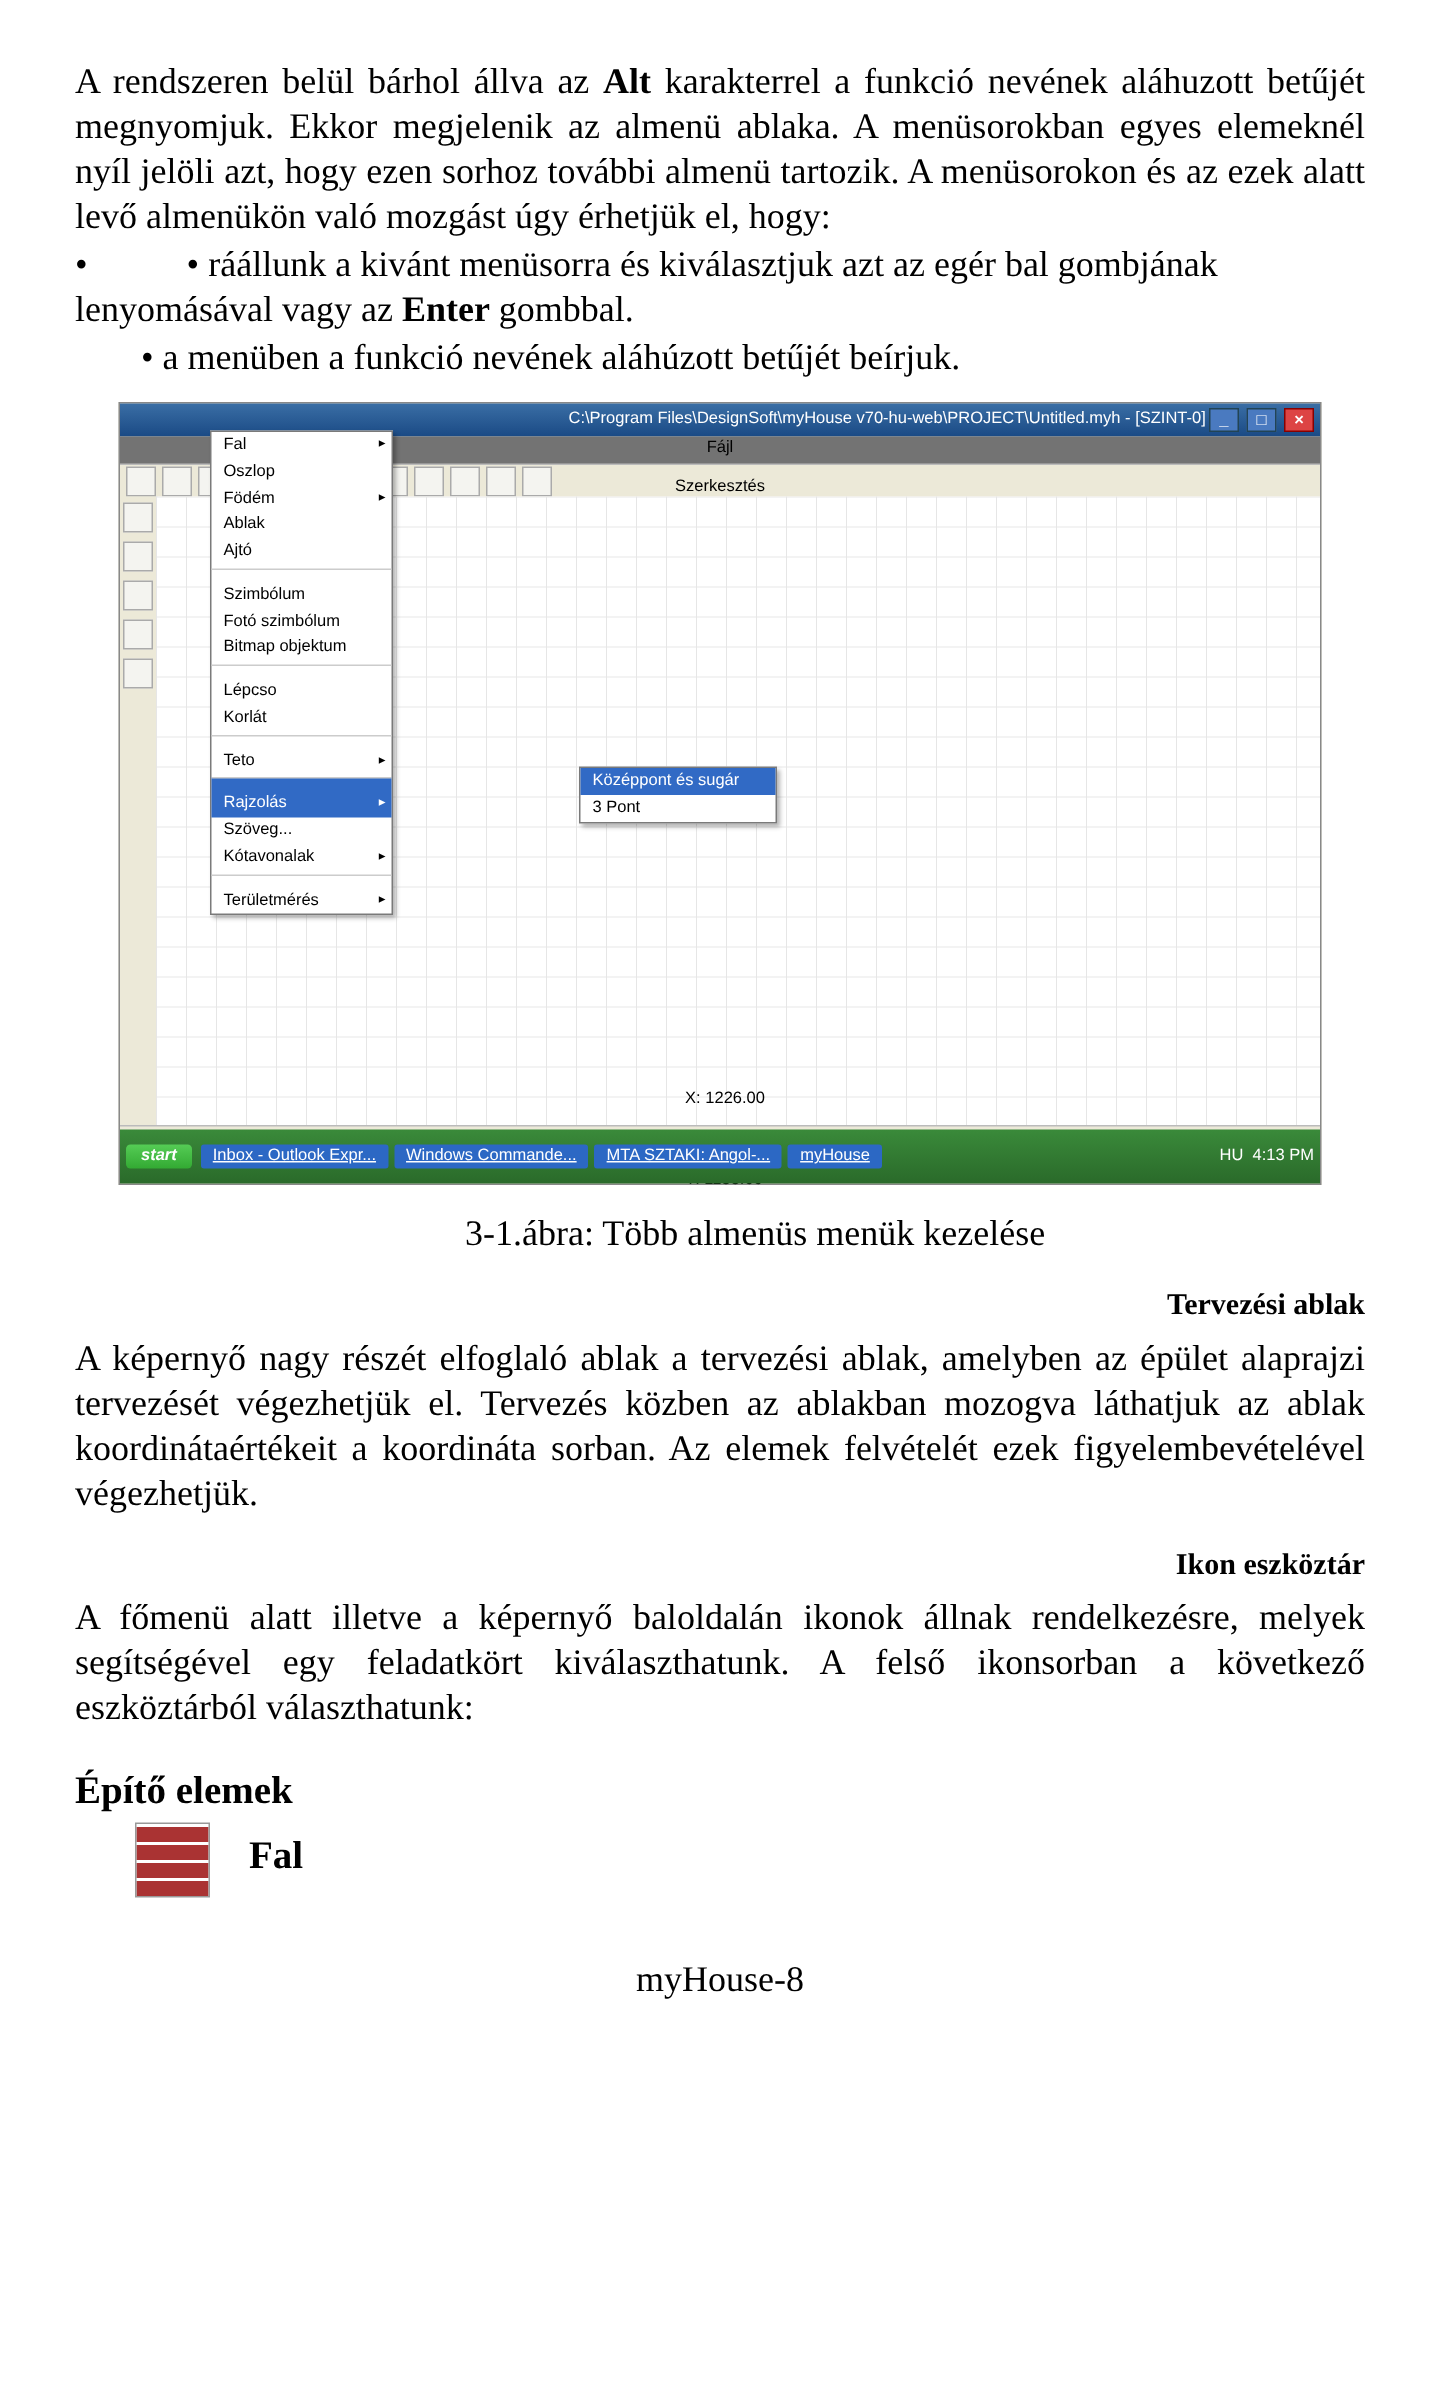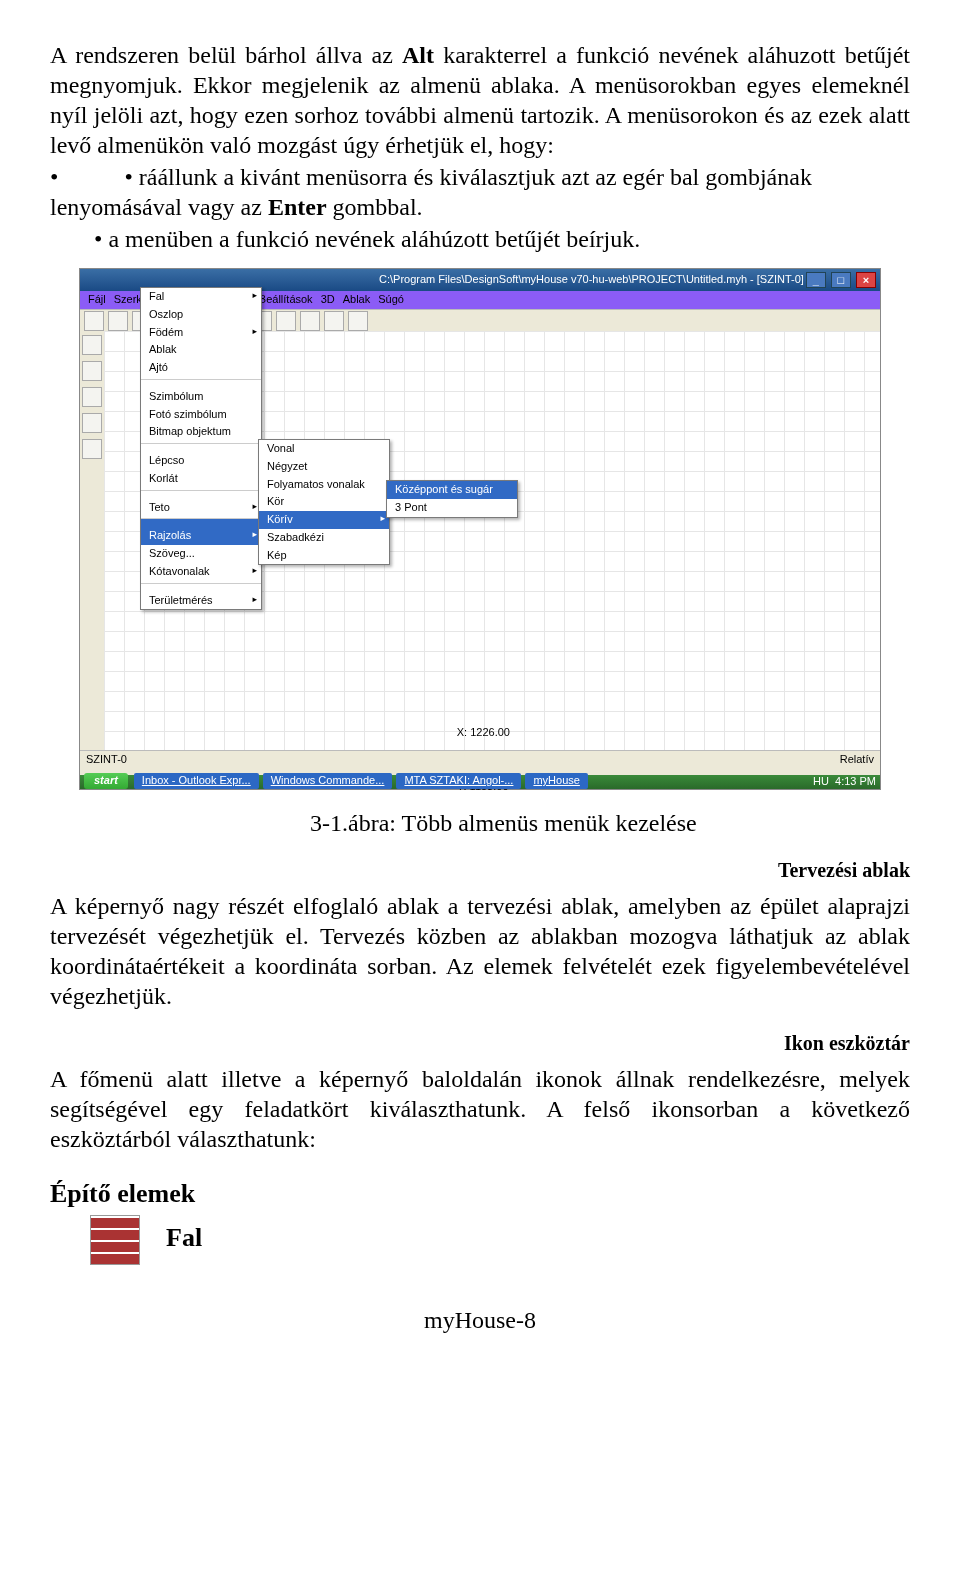--- a/index.html
+++ b/index.html
@@ -32,22 +32,22 @@
     color: #fff; display: flex; align-items: center; padding: 0 4px;
     font-size: 11px; justify-content: flex-end;
   }
   .titlebar .btns span {
     display: inline-block; width: 18px; height: 14px; background: #d44;
     margin-left: 2px; text-align: center; line-height: 14px; font-weight: bold;
     border: 1px solid #800;
   }
   .titlebar .btns span.min, .titlebar .btns span.max { background:#4a7ac0; border-color:#245; }
   .menubar {
-    height: 18px; background:#8b5cf6; display:flex; align-items:center;
-    padding: 0 4px; border-bottom:1px solid #bbb;
+    height: 18px; background:#737373; display:flex; align-items:center;
+    padding: 0 4px; gap: 10px; border-bottom:1px solid #bbb;flex-direction:column;
   }
   .menubar span { padding: 1px 4px; }
   .menubar span.active { background:#316ac5; color:#fff; }
   .toolbar-row {
     height: 22px; background:#ece9d8; border-bottom:1px solid #bbb;
     display:flex; align-items:center; padding:0 4px; gap:4px;
   }
   .toolbar-row .tbtn {
     width:18px; height:18px; background:#f4f4f0; border:1px solid #aaa;
   }
@@ -76,36 +76,36 @@
   .dropdown .mi.hl { background:#316ac5; color:#fff; }
   .submenu {
     position:absolute; left:178px; top:170px; width:130px;
     background:#fff; border:1px solid #7a7a7a; box-shadow:2px 2px 3px rgba(0,0,0,0.3);
     z-index:6;
   }
   .submenu .mi { padding:2px 14px 2px 8px; position:relative; }
   .submenu .mi.arrow::after { content:"▸"; position:absolute; right:4px; font-size:9px; }
   .submenu .mi.hl { background:#316ac5; color:#fff; }
   .submenu2 {
-    position:absolute; left:306px; top:211px; width:130px;
+    position:absolute; left:306px; top:242px; width:130px;
     background:#fff; border:1px solid #7a7a7a; box-shadow:2px 2px 3px rgba(0,0,0,0.3);
     z-index:7;
   }
   .submenu2 .mi { padding:2px 8px; }
   .submenu2 .mi.hl { background:#316ac5; color:#fff; }
   .status-strip {
     position:absolute; left:0; right:0; bottom:20px; height:18px;
     background:#ece9d8; border-top:1px solid #bbb;
     display:flex; align-items:center; justify-content:space-between;
     padding:0 6px; font-size:11px;
   }
   .taskbar {
-    position:absolute; left:0; right:0; bottom:0; height:14px;
+    position:absolute; left:0; right:0; bottom:0; height:36px;
     background:linear-gradient(#3a8a3a,#2a6a2a); color:#fff;
-    display:flex; align-items:flex-end; font-size:11px; gap:6px; padding:0 4px;
+    display:flex; align-items:center; font-size:11px; gap:6px; padding:0 4px;
   }
   .taskbar .start {
     background:linear-gradient(#5c5,#3a3); padding:1px 10px; border-radius:3px;
     font-weight:bold; font-style:italic;
   }
   .taskbar .tbtn2 { background:#2c68c4; padding:1px 8px; border-radius:2px; }
   .taskbar .clock { margin-left:auto; }
   .fal-icon {
     display:inline-block; width:48px; height:48px; vertical-align:middle;
     background:
@@ -177,29 +177,20 @@
       <div class="mi">Fotó szimbólum</div>
       <div class="mi">Bitmap objektum</div>
       <div class="mi sep">Lépcso</div>
       <div class="mi">Korlát</div>
       <div class="mi arrow sep">Teto</div>
       <div class="mi hl arrow sep">Rajzolás</div>
       <div class="mi">Szöveg...</div>
       <div class="mi arrow">Kótavonalak</div>
       <div class="mi arrow sep">Területmérés</div>
     </div>
-  <div class="submenu" id="menu2">
-      <div class="mi">Vonal</div>
-      <div class="mi">Négyzet</div>
-      <div class="mi">Folyamatos vonalak</div>
-      <div class="mi">Kör</div>
-      <div class="mi hl arrow">Körív</div>
-      <div class="mi">Szabadkézi</div>
-      <div class="mi">Kép</div>
-    </div>
   <div class="submenu2" id="menu3">
       <div class="mi hl">Középpont és sugár</div>
       <div class="mi">3 Pont</div>
     </div>
 
   <div class="status-strip">
     <span>SZINT-0</span>
     <span style="display:flex; gap:40px;flex-direction:column;">
       <span>X:  1226.00</span>
       <span>Y:  1158.00</span>

